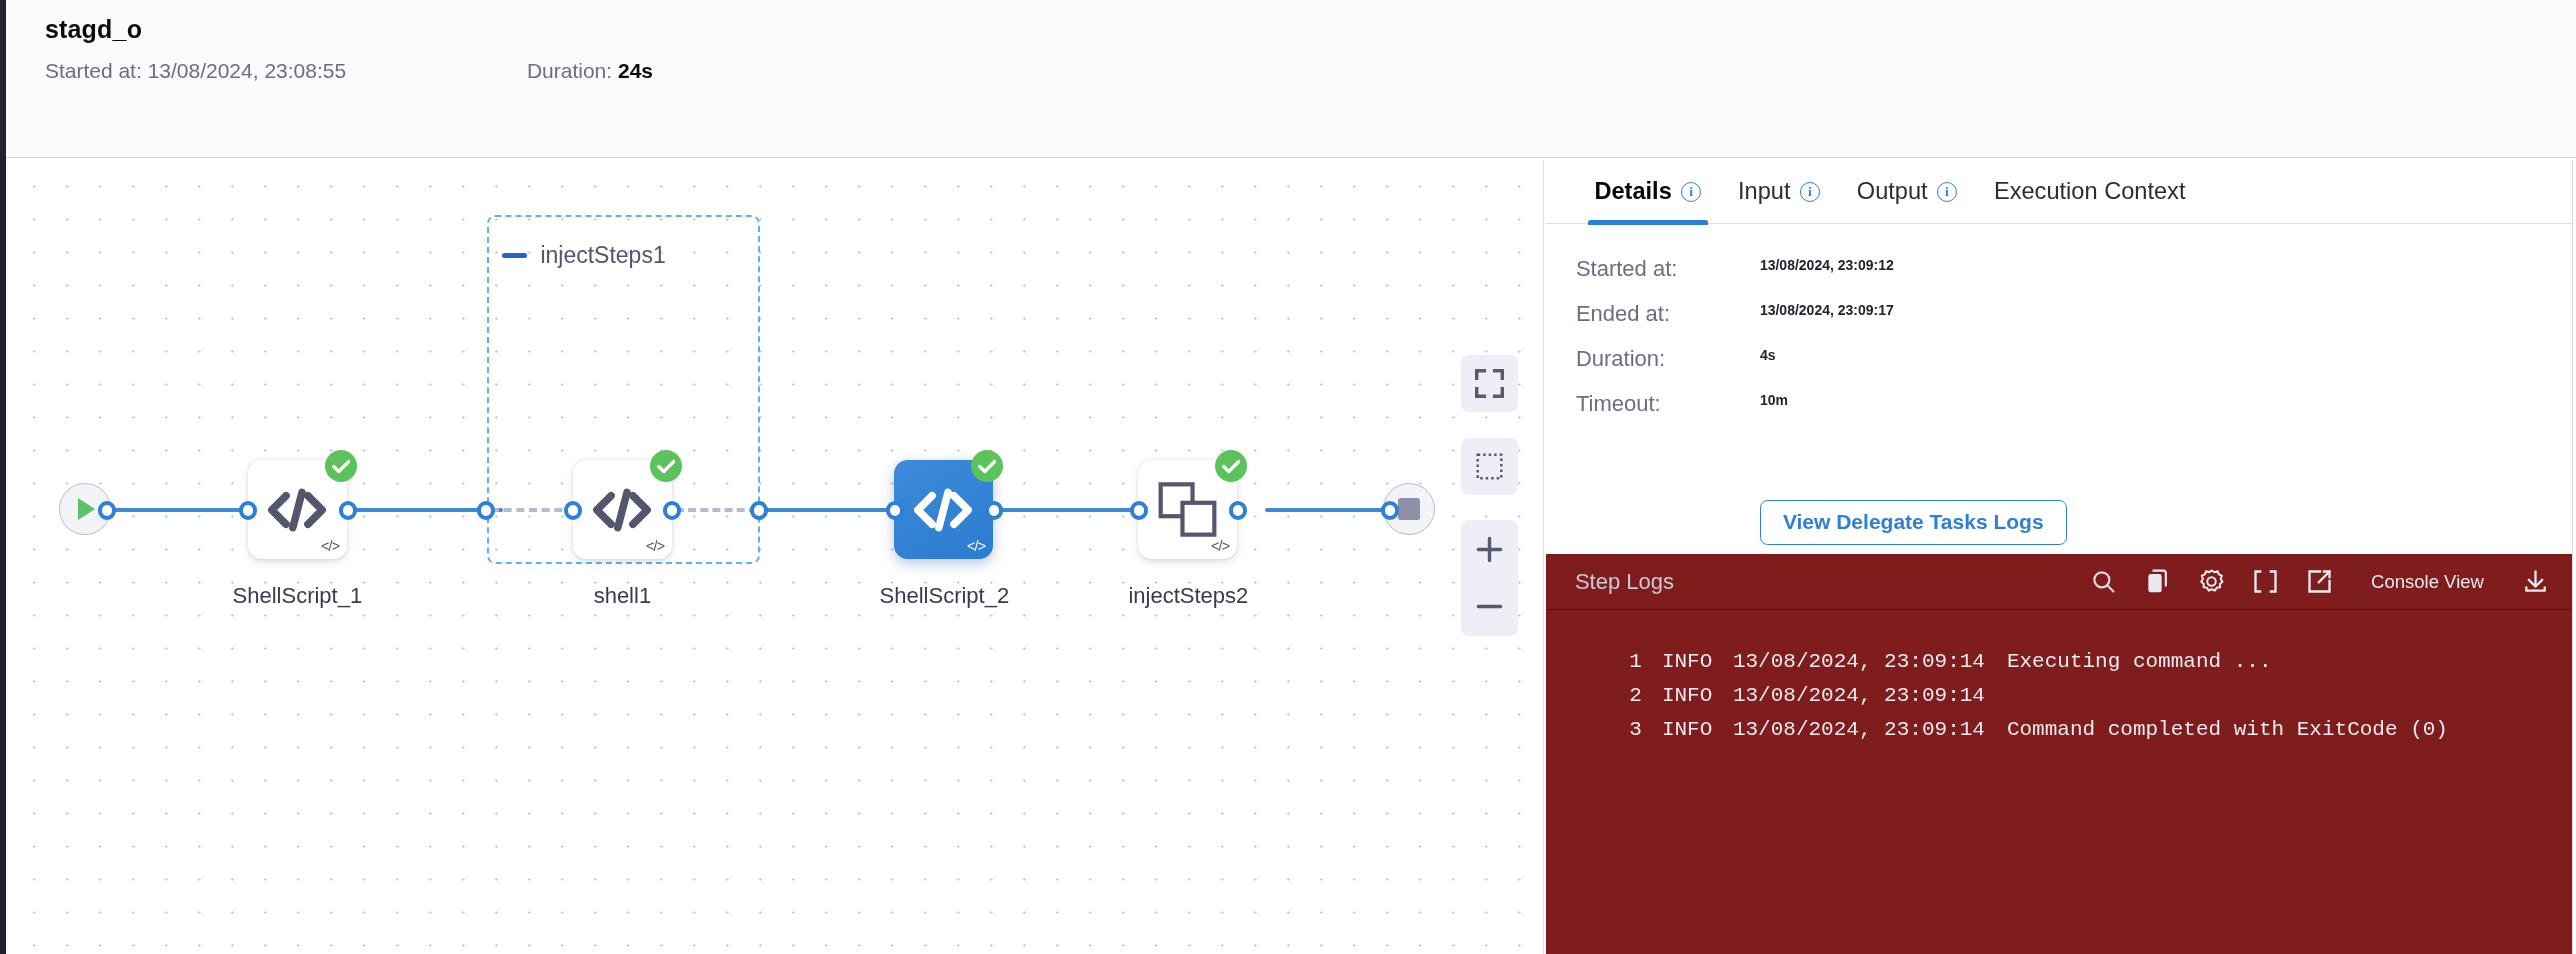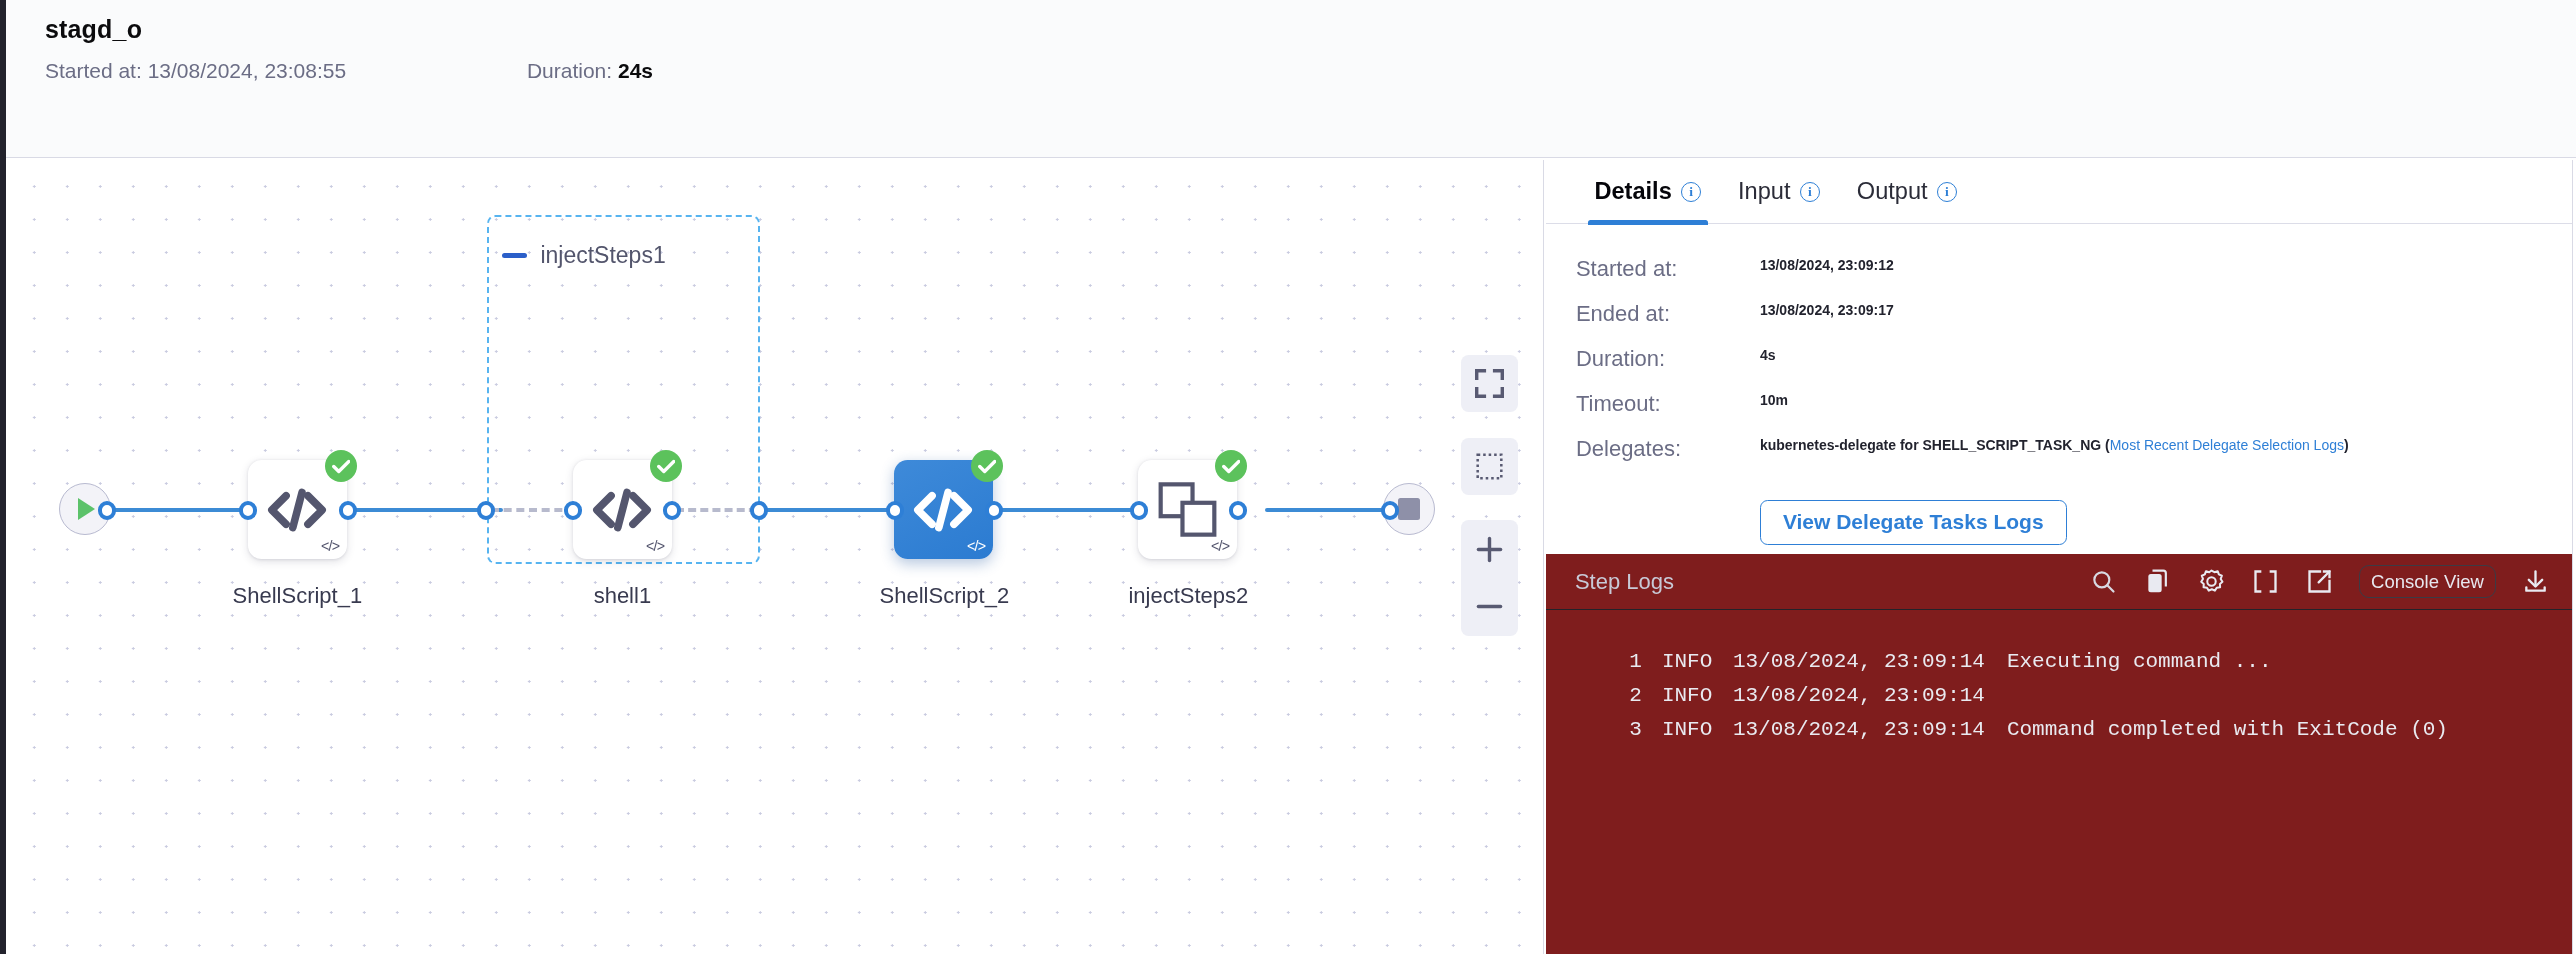--- a/index.html
+++ b/index.html
@@ -177,21 +177,21 @@
   
   .logs { flex: 1 1 auto; background: #7f1d1d; display: flex; flex-direction: column; min-height: 0; }
   .logs-bar {
     height: 56px; flex: none; display: flex; align-items: center;
     padding: 0 25px 0 29px; border-bottom: 0.8px solid #23232a;
   }
   .logs-title { font-size: 22px; color: #c8c9d6; white-space: nowrap; }
   .logs-tools { margin-left: auto; display: flex; align-items: center; gap: 25px; }
   .log-ico { width: 29px; height: 29px; display: flex; align-items: center; justify-content: center; cursor: pointer; }
   .console-view {
-    border: 1.7px solid #3b3b45; border-radius: 10px; padding: 4.2px 11px;
+    border: 1.7px solid #3b3b45; border-radius: 5px; padding: 4.2px 11px;
     color: #e7e8ef; font-size: 18.5px; white-space: nowrap; cursor: pointer;
   }
   .log-body { padding: 35px 0 0 0; flex: 1 1 auto; overflow: hidden; }
   .log-line {
     display: flex; font-family: "Liberation Mono", monospace;
     font-size: 21px; color: #e9eaf0; line-height: 34px; white-space: pre;
   }
   .ln-no { width: 96px; text-align: right; flex: none; color: #e9eaf0; }
   .ln-lvl { width: 91px; padding-left: 20px; flex: none; }
   .ln-ts { width: 274px; flex: none; }
@@ -385,42 +385,41 @@
           <span class="info-ico">i</span>
         </div>
         <div class="tab">
           <span>Input</span>
           <span class="info-ico">i</span>
         </div>
         <div class="tab">
           <span>Output</span>
           <span class="info-ico">i</span>
         </div>
+        <div class="tab">
+          <span>Execution Context</span>
+        </div>
       </div>
 
       <div class="details">
         <div class="det-row">
           <span class="det-key">Started at:</span>
           <span class="det-val">13/08/2024, 23:09:12</span>
         </div>
         <div class="det-row">
           <span class="det-key">Ended at:</span>
           <span class="det-val">13/08/2024, 23:09:17</span>
         </div>
         <div class="det-row">
           <span class="det-key">Duration:</span>
           <span class="det-val">4s</span>
         </div>
         <div class="det-row">
           <span class="det-key">Timeout:</span>
           <span class="det-val">10m</span>
-        </div>
-        <div class="det-row delegates">
-          <span class="det-key">Delegates:</span>
-          <span class="det-val"><span>kubernetes-delegate for SHELL_SCRIPT_TASK_NG (</span><a href="#">Most Recent Delegate Selection Logs</a><span>)</span></span>
         </div>
         <button class="view-logs-btn">View Delegate Tasks Logs</button>
       </div>
 
       <div class="logs">
         <div class="logs-bar">
           <span class="logs-title">Step Logs</span>
           <span class="logs-tools">
             <span class="log-ico">
               <svg width="25" height="25" viewBox="0 0 30 30" aria-hidden="true">

